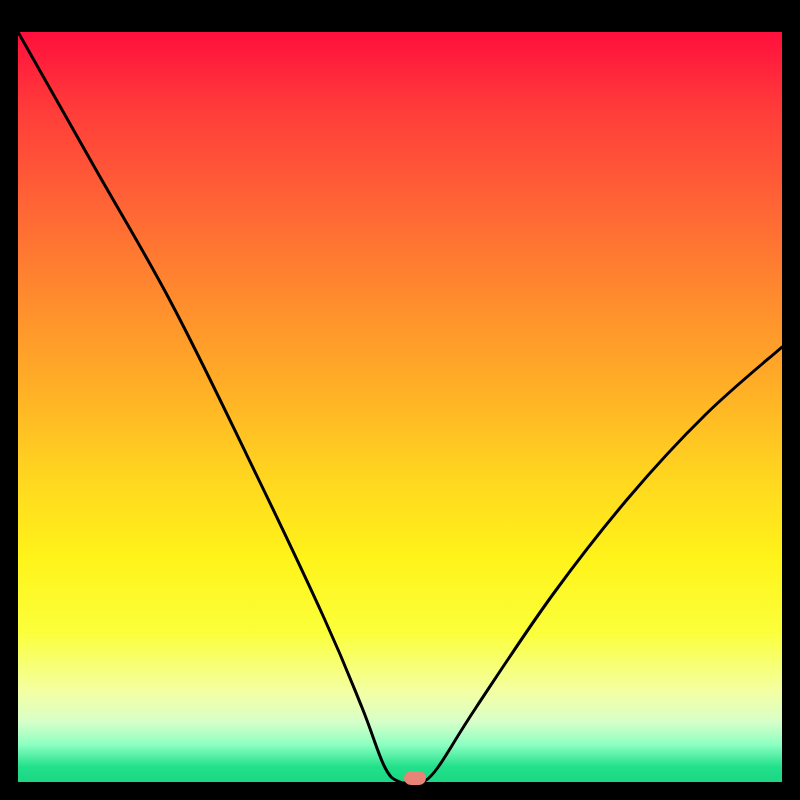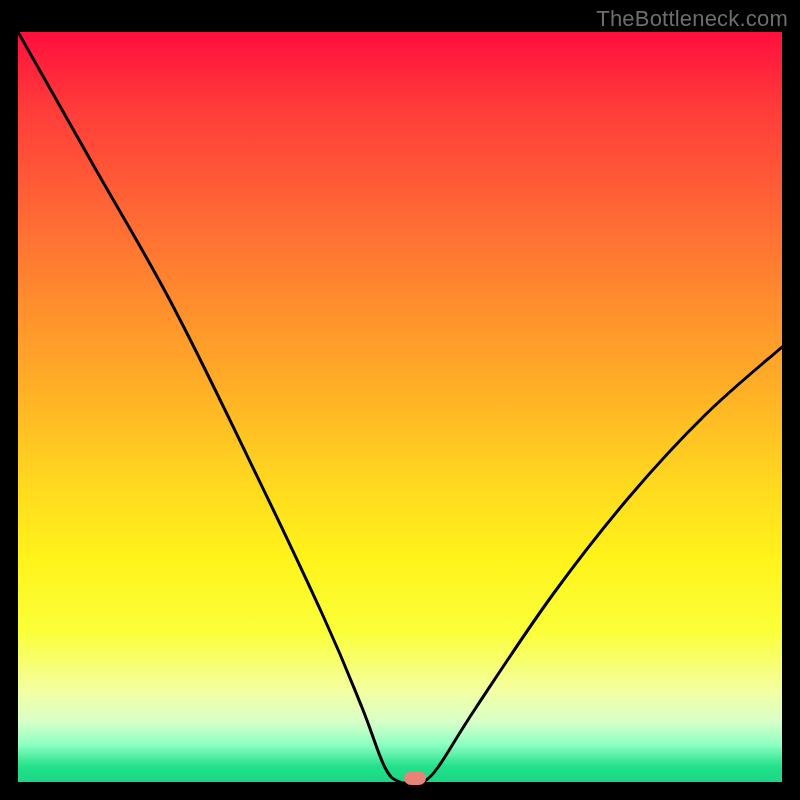--- a/index.html
+++ b/index.html
@@ -66,21 +66,20 @@
     background: #e78377;
     border-radius: 7px;
     transform: translate(-50%, -50%);
     z-index: 5;
   }
 </style>
 </head>
 <body>
 
 <div class="outer">
-  <div class="watermark">TheBottleneck.com</div>
 
   <div class="plot-wrap">
     <div class="plot-bg"></div>
 
     <svg class="curve" viewBox="0 0 764 750" preserveAspectRatio="none">
       <path id="curve-path" d="M 0.0 0.0 C 13.8 24.3, 48.9 86.4, 76.4 135.0 C 103.9 183.6, 125.3 218.0, 152.8 270.0 C 180.3 322.0, 201.7 367.1, 229.2 423.8 C 256.7 480.4, 285.0 539.8, 305.6 585.0 C 326.2 630.2, 332.8 648.0, 343.8 675.0 C 354.8 702.0, 359.8 721.5, 366.7 735.0 C 373.6 748.5, 376.5 747.3, 382.0 750.0 C 387.5 752.7, 393.2 750.0, 397.3 750.0 C 401.4 750.0, 400.8 752.7, 404.9 750.0 C 409.0 747.3, 410.6 748.5, 420.2 735.0 C 429.8 721.5, 437.8 706.0, 458.4 675.0 C 479.0 644.0, 507.3 600.3, 534.8 562.5 C 562.3 524.7, 583.7 497.4, 611.2 465.0 C 638.7 432.6, 660.1 409.5, 687.6 382.5 C 715.1 355.5, 750.2 327.2, 764.0 315.0" fill="none" stroke="#000" stroke-width="3" stroke-linejoin="round" stroke-linecap="round"></path>
     </svg>
 
     <div class="marker" id="marker" style="left: 397.28px; top: 746px; background: rgb(231, 131, 119);"></div>
   </div>

